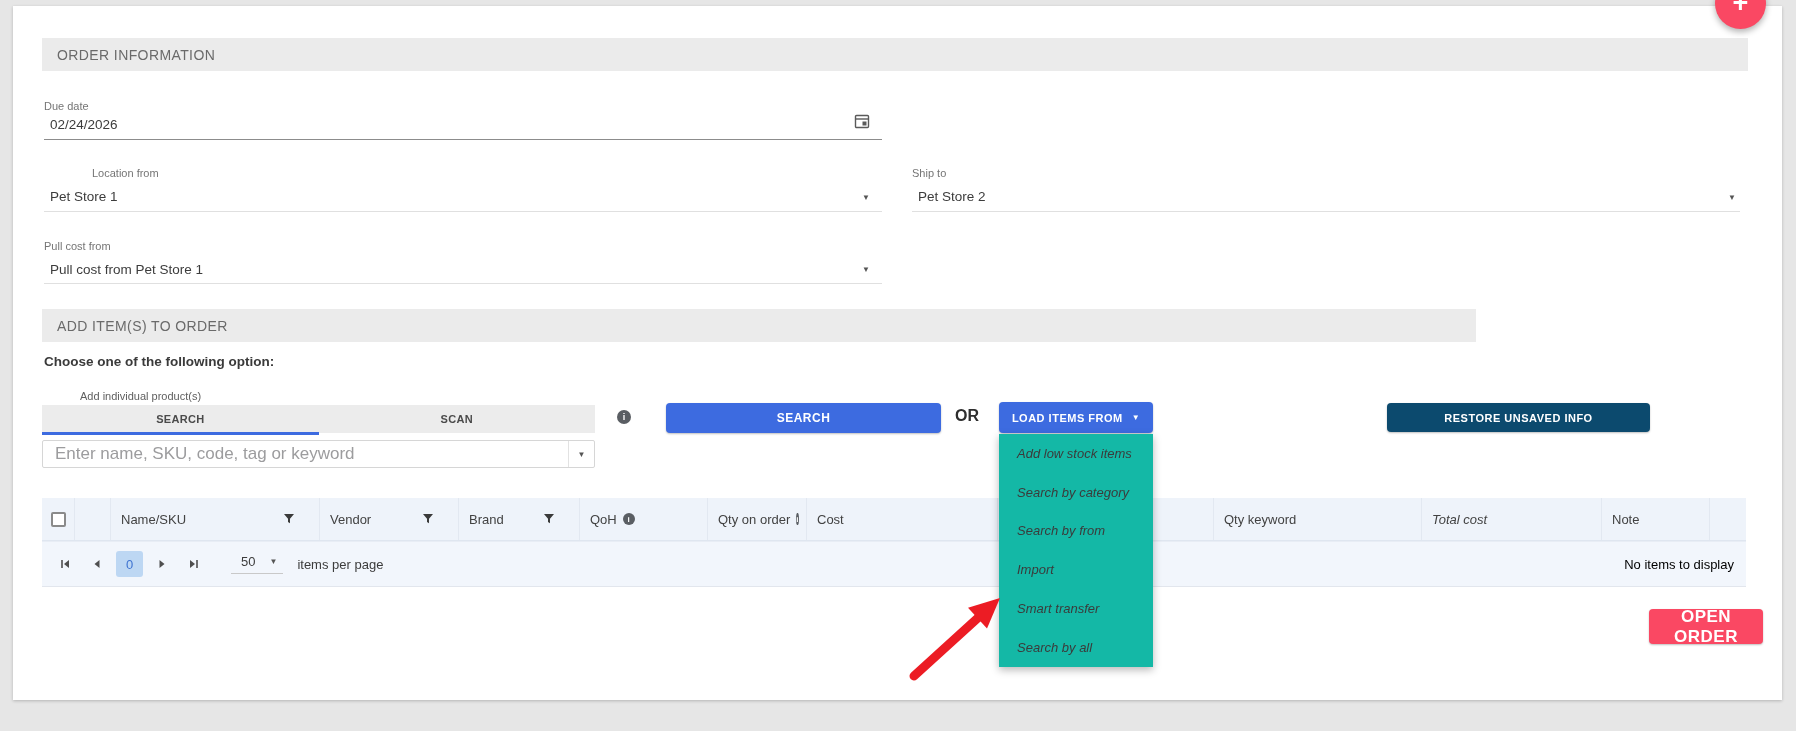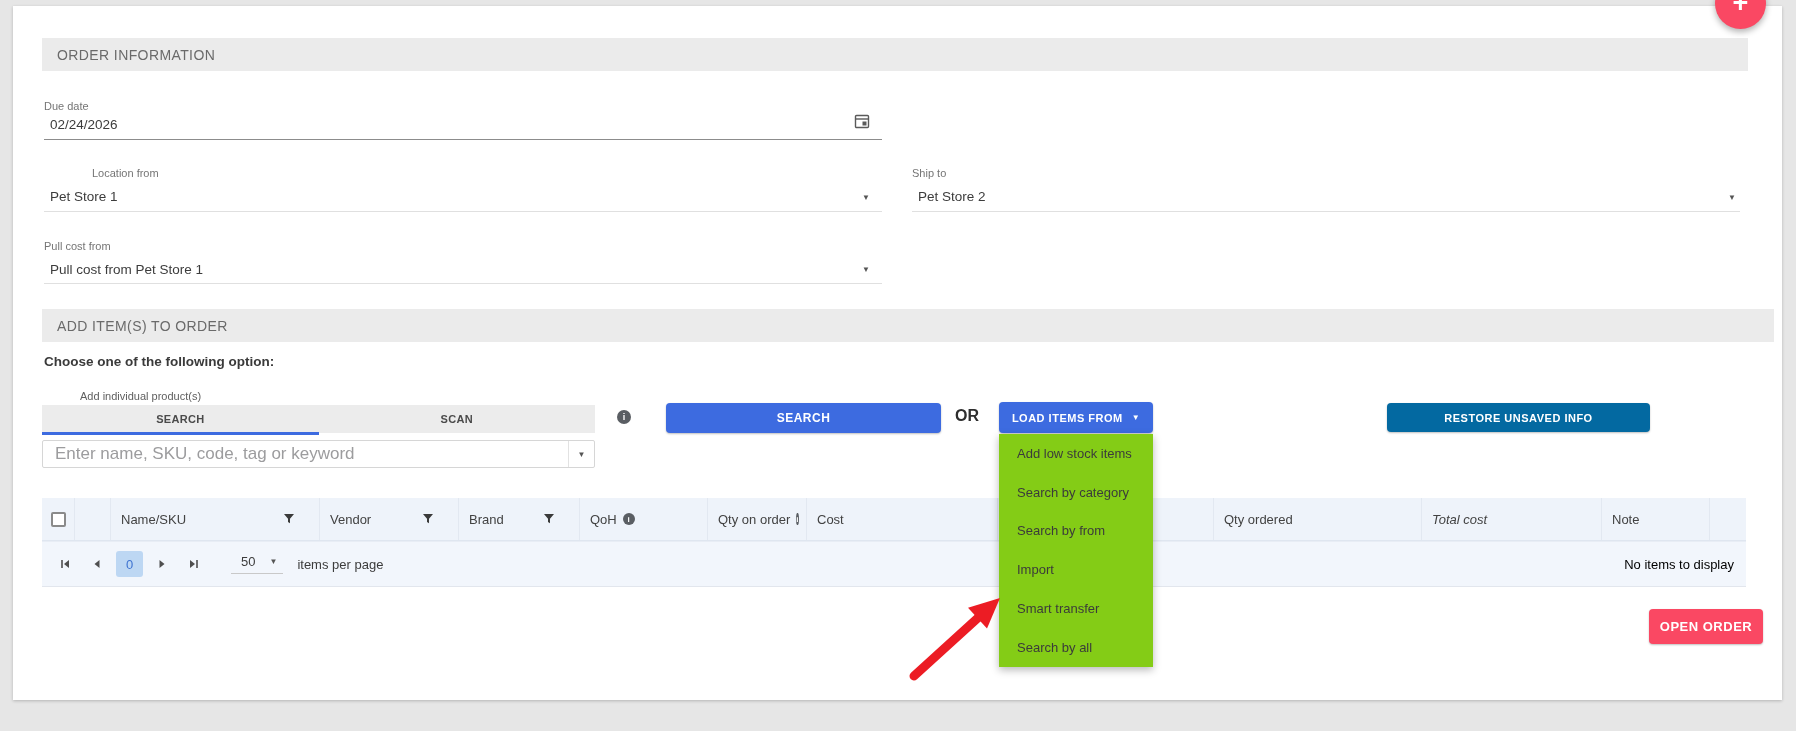--- a/index.html
+++ b/index.html
@@ -38,24 +38,24 @@
   .combobox input { flex:1; border:none; outline:none; padding:0 12px; font-size:17px;
          color:#3c3c3c; font-family:"Liberation Sans", sans-serif; background:transparent; }
   .combobox input::placeholder { color:#9c9c9e; }
   .combo-arrow { width:26px; display:flex; align-items:center; justify-content:center;
          border-left:1px solid #e2e2e2; color:#555; font-size:8px; cursor:pointer; }
 
   .btn { display:flex; align-items:center; justify-content:center; border:none; cursor:pointer;
          border-radius:4px; color:#fff; font-weight:bold; letter-spacing:.5px;
          font-family:"Liberation Sans", sans-serif; box-shadow:0 1px 2px rgba(0,0,0,.25); }
   .btn-blue { background:#3d6be0; }
-  .btn-crimson { background:#0369a1; }
+  .btn-crimson { background:#0c4a6e; }
   .btn-pink { background:#fa4863; }
 
-  .menu { background:#84cc16; box-shadow:0 3px 8px rgba(0,0,0,.28); z-index:5; }
+  .menu { background:#14b8a6; box-shadow:0 3px 8px rgba(0,0,0,.28); z-index:5;font-style:italic; }
   .menu-item { height:38.8px; display:flex; align-items:center; padding-left:18px;
          font-size:13px; color:#3b3b3b; cursor:pointer; }
 
   .info-badge { display:inline-flex; align-items:center; justify-content:center;
          width:14px; height:14px; border-radius:50%; background:#5a5e63; color:#fff;
          font-size:9px; font-weight:bold; }
   .info-badge.sm { width:12px; height:12px; font-size:8px; }
 
   .thead { display:flex; background:#eef3fa; height:43px; border-bottom:1px solid #dfe6f0; }
   .hcell { display:flex; align-items:center; padding:8px 10px; font-size:13px; color:#424242;
@@ -110,21 +110,21 @@
   <div class="abs fld-label" style="left:912px; top:167px;">Ship to</div>
   <div class="abs fld-value" style="left:918px; top:189px;">Pet Store 2</div>
   <div class="abs underline" style="left:912px; top:211px; width:828px;"></div>
   <div class="abs sel-arrow" style="left:1728px; top:193px;">▼</div>
 
   <div class="abs fld-label" style="left:44px; top:240px;">Pull cost from</div>
   <div class="abs fld-value" style="left:50px; top:262px;">Pull cost from Pet Store 1</div>
   <div class="abs underline" style="left:44px; top:283px; width:838px;"></div>
   <div class="abs sel-arrow" style="left:862px; top:265px;">▼</div>
 
-  <div class="abs section-bar" style="left:42px; top:309px; width:1732px;">
+  <div class="abs section-bar" style="left:42px; top:309px; width:1434px;">
     <span>ADD ITEM(S) TO ORDER</span>
   </div>
 
   <div class="abs bold-note" style="left:44px; top:354px;">Choose one of the following option:</div>
   <div class="abs small-label" style="left:44px; top:390px;">Add individual product(s)</div>
 
   <div class="abs tabstrip" style="left:42px; top:405px; width:553px;">
     <div class="tab active">
       <span>SEARCH</span>
     </div>
@@ -193,21 +193,21 @@
       <span>Qty on order</span>
       <span class="info-badge sm">i</span>
     </div>
     <div class="hcell" style="width:191px;">
       <span>Cost</span>
     </div>
     <div class="hcell" style="width:216px;">
       <span></span>
     </div>
     <div class="hcell" style="width:208px;">
-      <span>Qty ordered</span>
+      <span>Qty keyword</span>
     </div>
     <div class="hcell" style="width:180px;font-style:italic;">
       <span>Total cost</span>
     </div>
     <div class="hcell" style="width:108px;">
       <span>Note</span>
     </div>
     <div class="hcell" style="flex:1;">
       <span></span>
     </div>
@@ -243,15 +243,15 @@
     </div>
     <span style="margin-left:14px;">items per page</span>
     <span class="no-items">No items to display</span>
   </div>
 
   <svg class="abs" style="left:896px; top:588px; z-index:6;" width="120" height="100" viewBox="0 0 120 100">
     <line x1="18" y1="88" x2="84" y2="28" stroke="#ec1c24" stroke-width="9" stroke-linecap="round"></line>
     <polygon points="104,10 91,40.5 72,19.7" fill="#ec1c24"></polygon>
   </svg>
 
-  <button class="abs btn btn-pink" style="left:1649px; top:609px; width:114px; height:35px; font-size:13px;">OPEN ORDER</button>
+  <button class="abs btn btn-pink" style="left:1649px; top:609px; width:114px; height:35px; font-size:17px;">OPEN ORDER</button>
 
 </div>
 
 </body></html>

